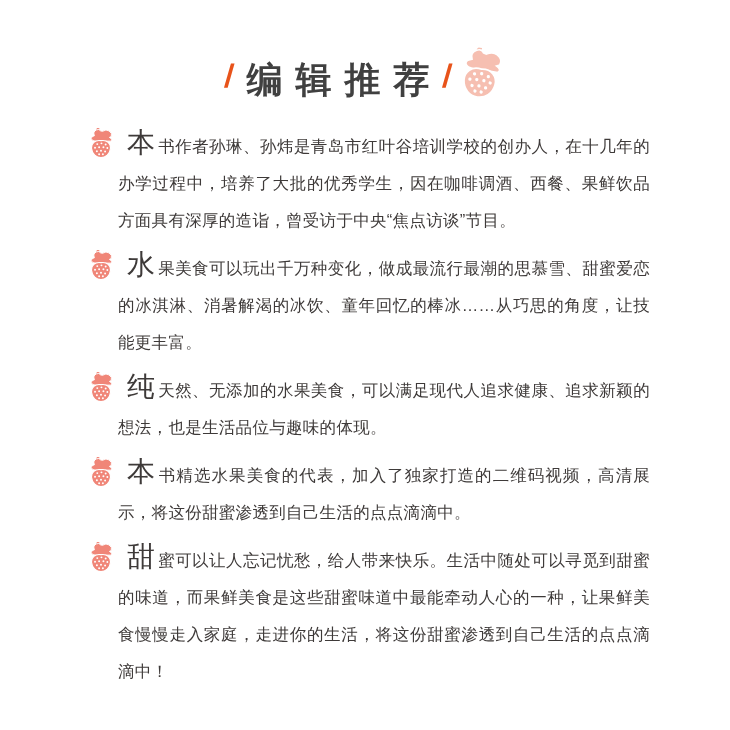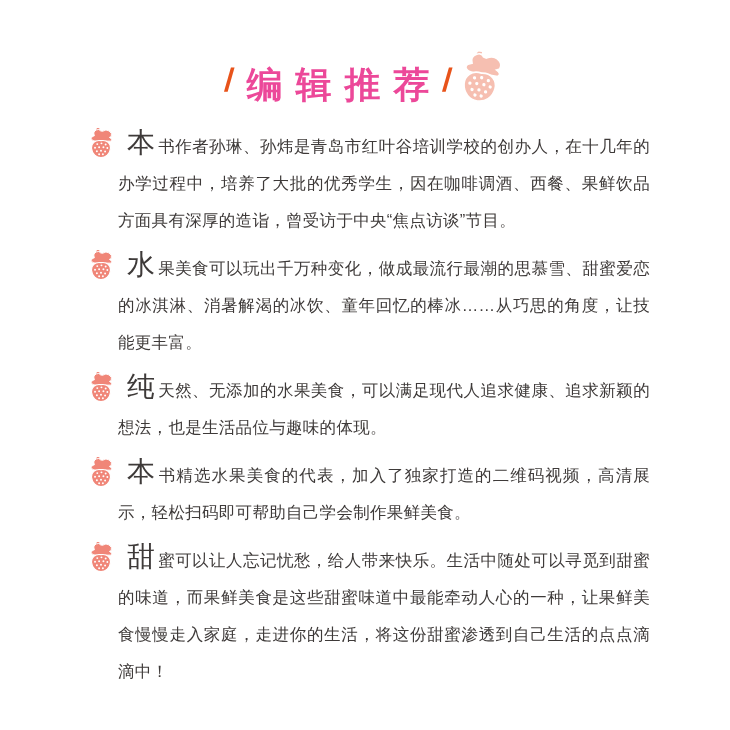--- a/index.html
+++ b/index.html
@@ -16,24 +16,23 @@
   .hdr {
     position: absolute; top: 50px; left: 0; width: 100%;
     display: flex; justify-content: center; align-items: center;
   }
   .slash {
     font-size: 31px; font-weight: bold; color: #E8531A;
     transform: skewX(-6deg) scaleY(1.05);
     line-height: 1;
   }
   .title {
-    font-size: 36px; font-weight: bold; color: #ec4899;
+    font-size: 36px; font-weight: bold; color: #404040;
     letter-spacing: 13px; line-height: 1.2;
-    margin: 16px 0 0 13px;
-    font-family: Liberation Mono, monospace;
+    margin: 8px 0 0 13px;
   }
   .hdr-berry {
     display: inline-block; width: 48px; height: 50px;
     color: #F6BFB1; margin: -6px 0 0 6px;
     transform: rotate(9deg);
   }
   .hdr-berry svg { width: 100%; height: 100%; }
 
   
   .content {
@@ -121,21 +120,21 @@
       <span class="bullet"><svg>
             <use href="#strawberry"></use>
           </svg></span>
       <p><span class="lead">纯</span><span>天然、无添加的水果美食，可以满足现代人追求健康、追求新颖的想法，也是生活品位与趣味的体现。</span></p>
     </div>
 
     <div class="para">
       <span class="bullet"><svg>
             <use href="#strawberry"></use>
           </svg></span>
-      <p><span class="lead">本</span><span>书精选水果美食的代表，加入了独家打造的二维码视频，高清展示，轻松扫码即可帮助自己学会制作果鲜美食。</span></p>
+      <p><span class="lead">本</span><span>书精选水果美食的代表，加入了独家打造的二维码视频，高清展示，将这份甜蜜渗透到自己生活的点点滴滴中。</span></p>
     </div>
 
     <div class="para">
       <span class="bullet"><svg>
             <use href="#strawberry"></use>
           </svg></span>
       <p><span class="lead">甜</span><span>蜜可以让人忘记忧愁，给人带来快乐。生活中随处可以寻觅到甜蜜的味道，而果鲜美食是这些甜蜜味道中最能牵动人心的一种，让果鲜美食慢慢走入家庭，走进你的生活，将这份甜蜜渗透到自己生活的点点滴滴中！</span></p>
     </div>
 
   </main>

